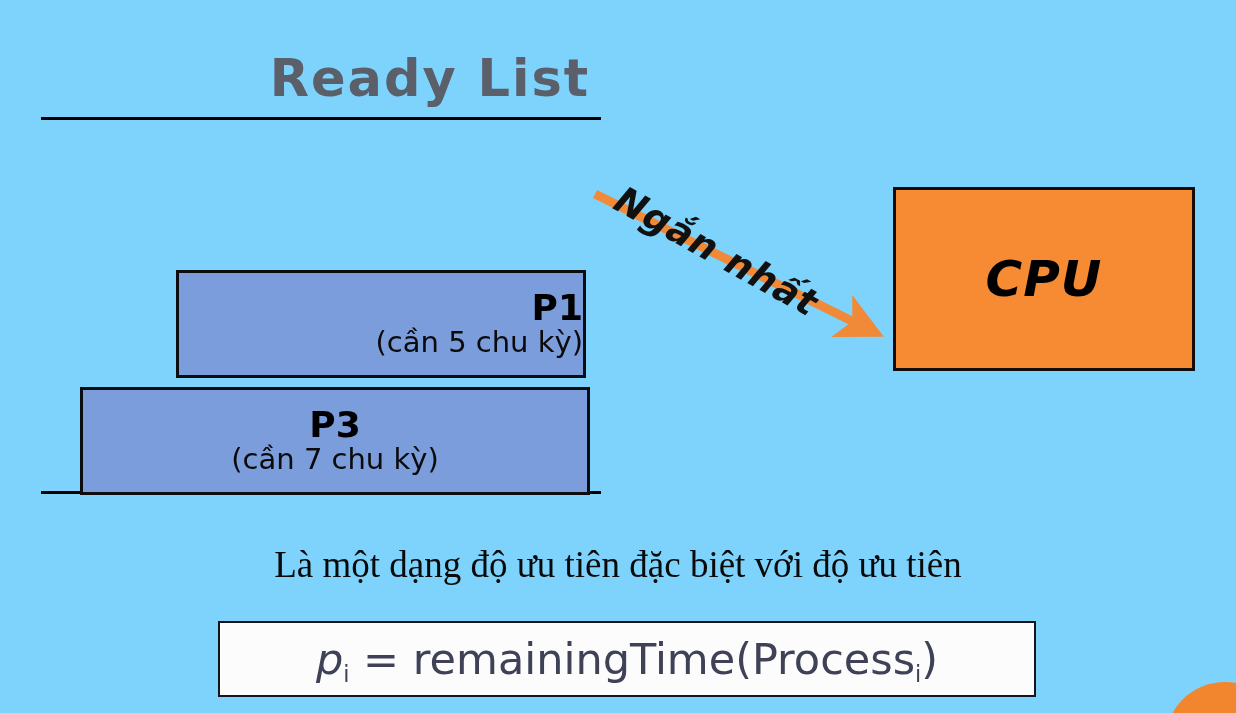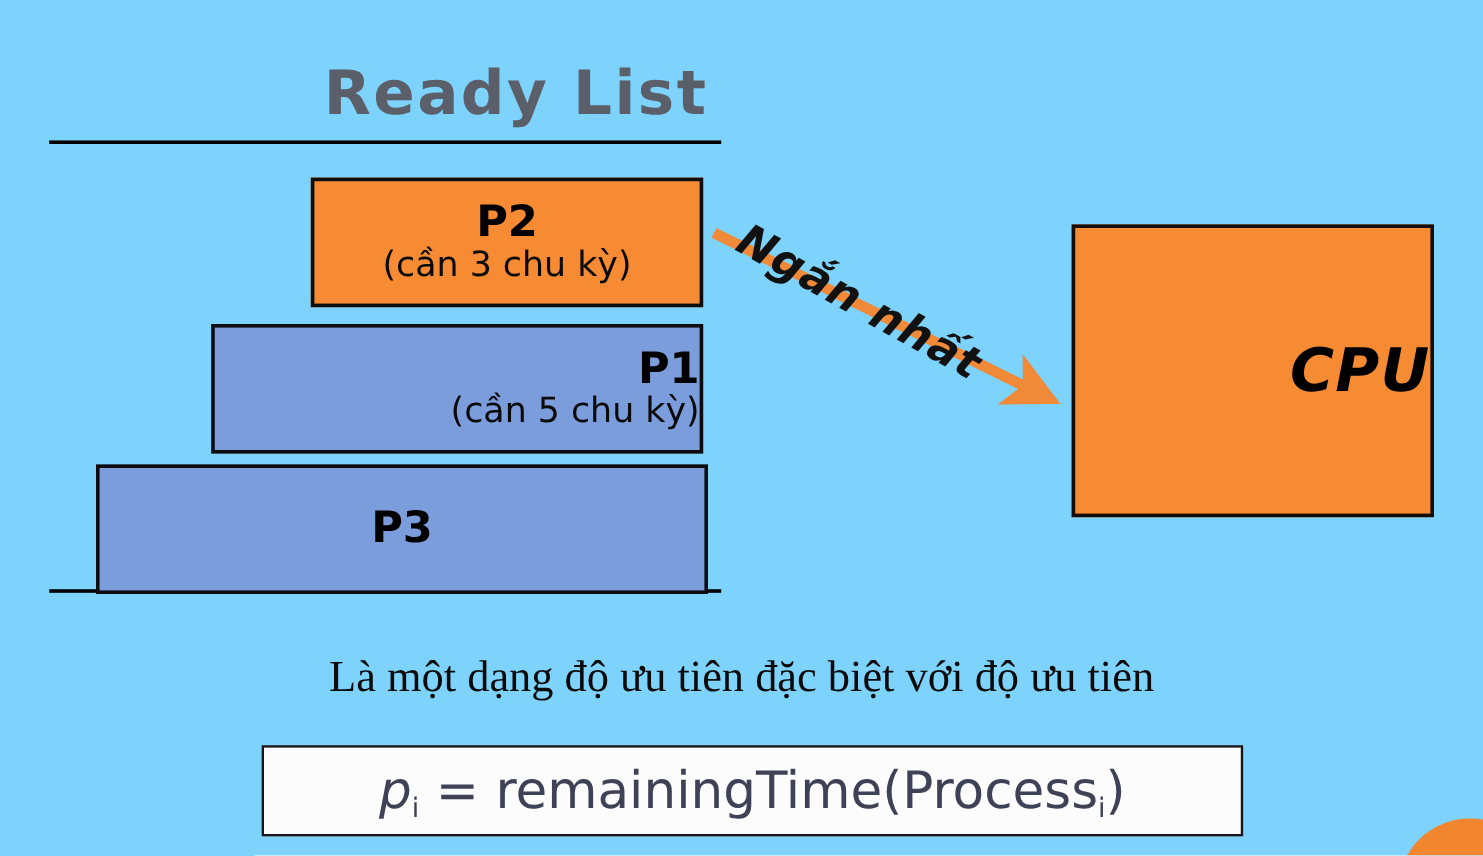--- a/index.html
+++ b/index.html
@@ -117,27 +117,27 @@
     transform-origin: left top;
     letter-spacing: 1px;
   }
 
   
   #box-cpu {
     position: absolute;
     left: 893px;
     top: 187px;
     width: 302px;
-    height: 244px;
+    height: 184px;
     background: #f68b33;
     border: 3px solid #120d0b;
     box-sizing: border-box;
     display: flex;
     align-items: center;
-    justify-content: flex-end;
+    justify-content: center;
   }
   .cpu-label {
     font-family: "DejaVu Sans", sans-serif;
     font-size: 50px;
     font-weight: bold;
     font-style: italic;
     color: #000000;
     letter-spacing: 1px;
   }
 
@@ -199,32 +199,29 @@
 </head>
 <body>
 
 <div id="slide">
 
   <div class="ready-title">Ready List</div>
 
   <div class="rule rule-top"></div>
   <div class="rule rule-bot"></div>
 
-  <div class="proc-box" id="box-p2">
-    <div class="proc-name">P2</div>
-    <div class="proc-need">(cần 3 chu kỳ)</div>
-  </div>
 
   <div class="proc-box" id="box-p1">
     <div class="proc-name">P1</div>
     <div class="proc-need">(cần 5 chu kỳ)</div>
   </div>
 
   <div class="proc-box" id="box-p3">
     <div class="proc-name">P3</div>
+    <div class="proc-need">(cần 7 chu kỳ)</div>
   </div>
 
   <svg id="arrow-layer" viewBox="0 0 1236 713" xmlns="http://www.w3.org/2000/svg">
     <defs>
       <marker id="arrow-head" markerWidth="5.2" markerHeight="5.2" refX="2.0" refY="2.6" orient="auto">
         <path d="M0,0 L5.2,2.6 L0,5.2 L1.3,2.6 Z" fill="#f08a38"></path>
       </marker>
     </defs>
     <line x1="595" y1="194" x2="858" y2="324" stroke="#f08a38" stroke-width="9" marker-end="url(#arrow-head)"></line>
   </svg>

